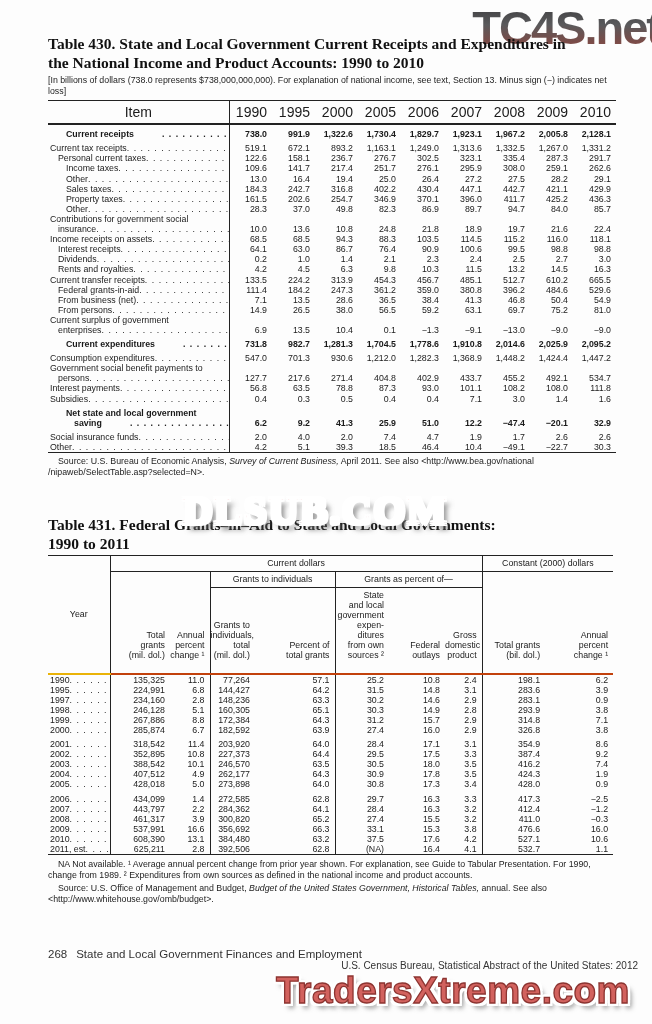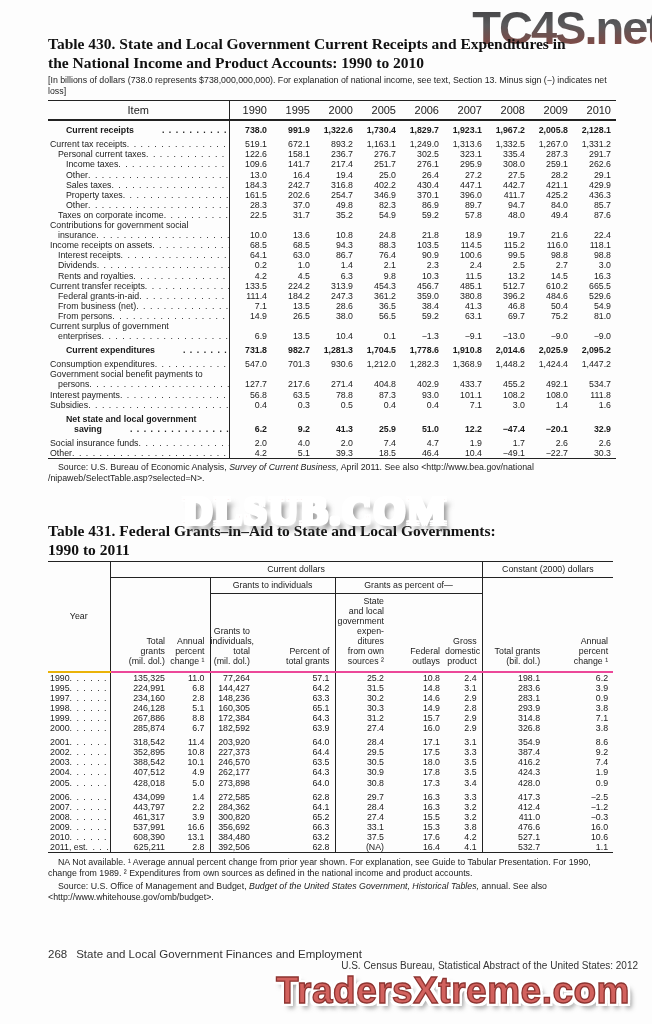--- a/index.html
+++ b/index.html
@@ -31,35 +31,35 @@
   .lbl .t{flex:0 0 auto;}
   .ind0 .t{padding-left:2px;}
   .ind1 .t{padding-left:10px;}
   .ind2 .t{padding-left:18px;}
   .ind3 .t{padding-left:26px;}
   .leader{flex:1 1 auto;overflow:hidden;color:#222;}
   .leader::after{content:". . . . . . . . . . . . . . . . . . . . . . . . . . . . . . . . . . . . . . . . . . . . . . . . . . . . . . . . . . . .";letter-spacing:1px;}
 
   
   #t430{width:568px;margin-top:4px;border-top:1px solid #222;border-bottom:1.5px solid #222;}
-  #t430 thead th{font-size:11px;border-bottom:2px solid #222;padding:3px 0 3px;vertical-align:middle;}
+  #t430 thead th{font-size:14px;border-bottom:2px solid #222;padding:3px 0 3px;vertical-align:middle;}
   #t430 th.itemh{text-align:center;}
   #t430 th.yr{text-align:right;padding-right:5px;}
 
   
   #t431{width:565px;margin-top:2px;border-top:1px solid #222;border-bottom:1.5px solid #222;}
   #t431 th{font-size:8.8px;color:#1a1a1a;}
   #t431 .yearh{border-right:1px solid #222;border-bottom:2px solid #eab308;vertical-align:middle;text-align:center;}
   #t431 .grp{text-align:center;border-bottom:1px solid #222;padding:2px 0 3px;}
   #t431 .sub{text-align:center;border-bottom:1px solid #222;padding:2px 0 3px;}
   #t431 .sub.boxl{border-left:1px solid #222;}
   #t431 .sub.boxr{border-right:1px solid #222;}
   #t431 .colh{
     text-align:right;vertical-align:bottom;white-space:pre-line;
-    line-height:9.9px;padding:3px 5px 4px 0;border-bottom:2px solid #ec4899;
+    line-height:9.9px;padding:3px 5px 12px 0;border-bottom:2px solid #c2410c;
   }
   #t431 td.yearcell{font-size:8.8px;}
 
   
   .fnblock{margin-top:4px;}
   .pageline{position:absolute;left:48px;top:948px;z-index:1;font-size:11.5px;color:#333;}
   .pageline .num430{margin-right:9px;}
   .census{position:absolute;right:14px;top:960px;z-index:1;font-size:10px;color:#333;}
 
   
@@ -251,37 +251,20 @@
           </td>
           <td class="num vl">28.3</td>
           <td class="num">37.0</td>
           <td class="num">49.8</td>
           <td class="num">82.3</td>
           <td class="num">86.9</td>
           <td class="num">89.7</td>
           <td class="num">94.7</td>
           <td class="num">84.0</td>
           <td class="num">85.7</td>
-        </tr>
-        <tr>
-          <td class="item">
-            <div class="lbl ind1">
-              <span class="t">Taxes on corporate income</span>
-              <span class="leader"></span>
-            </div>
-          </td>
-          <td class="num vl">22.5</td>
-          <td class="num">31.7</td>
-          <td class="num">35.2</td>
-          <td class="num">54.9</td>
-          <td class="num">59.2</td>
-          <td class="num">57.8</td>
-          <td class="num">48.0</td>
-          <td class="num">49.4</td>
-          <td class="num">87.6</td>
         </tr>
         <tr>
           <td class="item">
             <div class="lbl ind0">
               <span class="t">Contributions for government social</span>
             </div>
           </td>
           <td class="num vl"></td>
           <td class="num"></td>
           <td class="num"></td>

